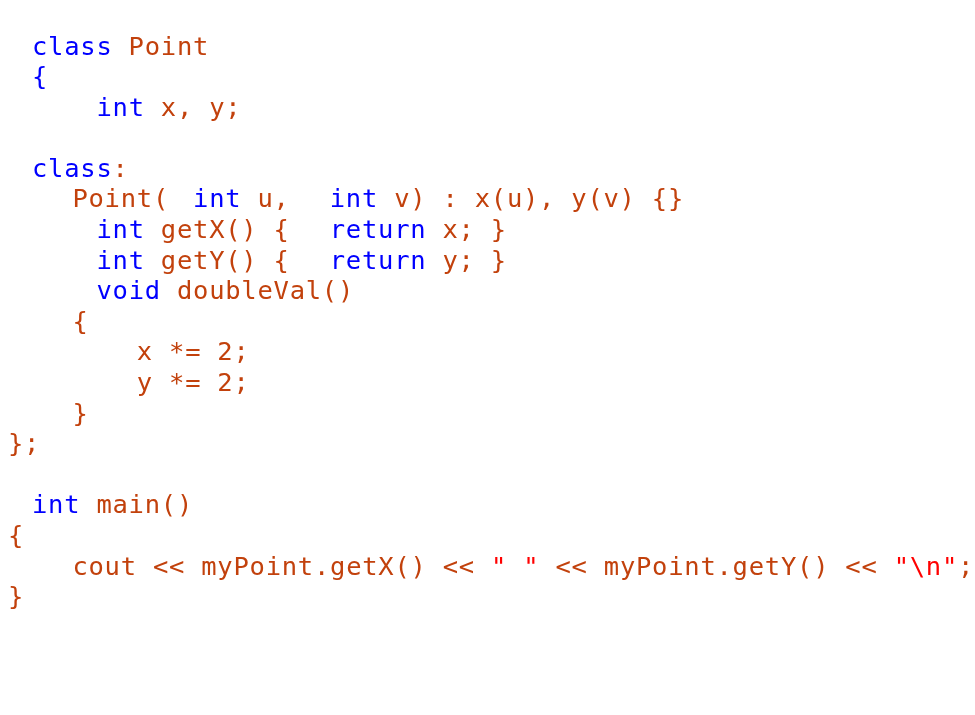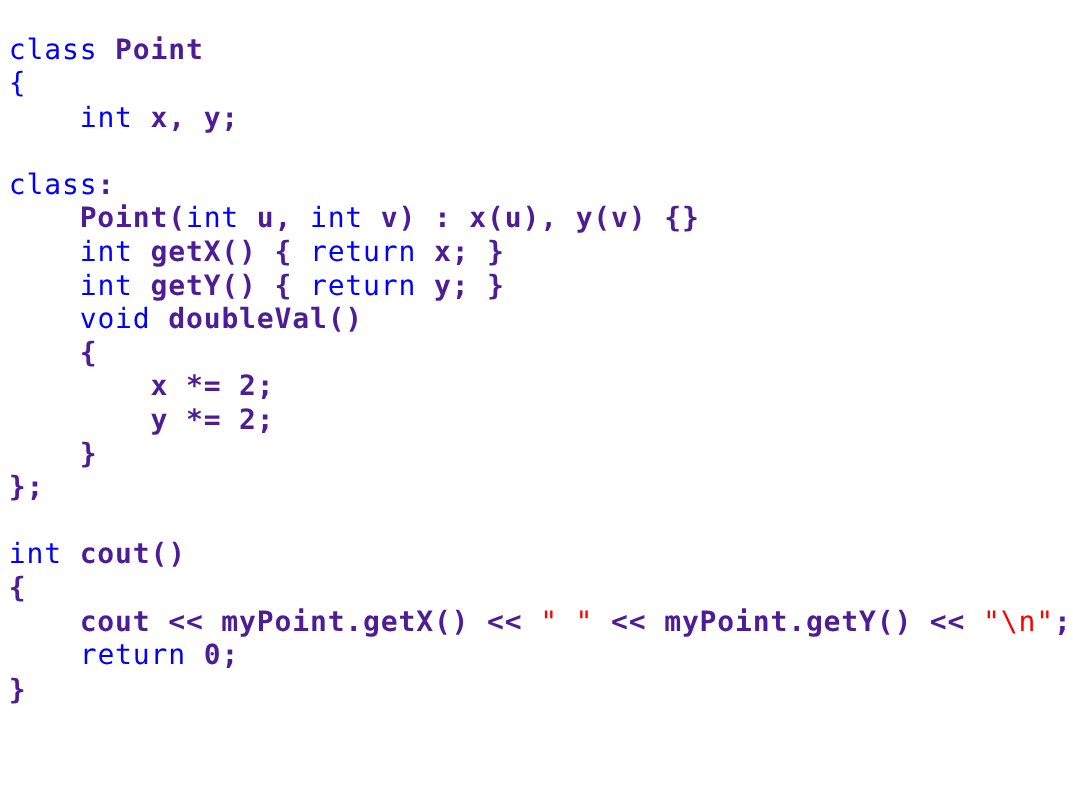--- a/index.html
+++ b/index.html
@@ -26,42 +26,41 @@
     letter-spacing: 0.75px;
     white-space: pre;
     color: #000000;
     -webkit-font-smoothing: antialiased;
   }
   .code-line {
     white-space: pre;
     min-height: 30.6px;
     display: block;
   }
-  .tok-kw  { color: #0000ff; }
+  .tok-kw  { color: #0000ff; margin-left: 24px; }
   .tok-str { color: #ff0000; }
-  .tok-pln { color: #4c1d95; font-weight: bold; }
+  .tok-pln { color: #c2410c; }
 </style>
 </head>
 <body>
 
 <div id="code-listing">
   <pre class="code-lines" id="code-body"><span class="code-line"><span class="tok-kw">class</span><span class="tok-pln"> Point</span>
 </span><span class="code-line"><span class="tok-kw">{</span>
 </span><span class="code-line"><span class="tok-pln">    </span><span class="tok-kw">int</span><span class="tok-pln"> x, y;</span>
 </span><span class="code-line">
 </span><span class="code-line"><span class="tok-kw">class</span><span class="tok-pln">:</span>
 </span><span class="code-line"><span class="tok-pln">    Point(</span><span class="tok-kw">int</span><span class="tok-pln"> u, </span><span class="tok-kw">int</span><span class="tok-pln"> v) : x(u), y(v) {}</span>
 </span><span class="code-line"><span class="tok-pln">    </span><span class="tok-kw">int</span><span class="tok-pln"> getX() { </span><span class="tok-kw">return</span><span class="tok-pln"> x; }</span>
 </span><span class="code-line"><span class="tok-pln">    </span><span class="tok-kw">int</span><span class="tok-pln"> getY() { </span><span class="tok-kw">return</span><span class="tok-pln"> y; }</span>
 </span><span class="code-line"><span class="tok-pln">    </span><span class="tok-kw">void</span><span class="tok-pln"> doubleVal()</span>
 </span><span class="code-line"><span class="tok-pln">    {</span>
 </span><span class="code-line"><span class="tok-pln">        x *= 2;</span>
 </span><span class="code-line"><span class="tok-pln">        y *= 2;</span>
 </span><span class="code-line"><span class="tok-pln">    }</span>
 </span><span class="code-line"><span class="tok-pln">};</span>
 </span><span class="code-line">
-</span><span class="code-line"><span class="tok-kw">int</span><span class="tok-pln"> cout()</span>
+</span><span class="code-line"><span class="tok-kw">int</span><span class="tok-pln"> main()</span>
 </span><span class="code-line"><span class="tok-pln">{</span>
 </span><span class="code-line"><span class="tok-pln">    cout &lt;&lt; myPoint.getX() &lt;&lt; </span><span class="tok-str">" "</span><span class="tok-pln"> &lt;&lt; myPoint.getY() &lt;&lt; </span><span class="tok-str">"\n"</span><span class="tok-pln">;</span>
-</span><span class="code-line"><span class="tok-pln">    </span><span class="tok-kw">return</span><span class="tok-pln"> 0;</span>
 </span><span class="code-line"><span class="tok-pln">}</span>
 </span></pre>
 </div>
 
 </body></html>

